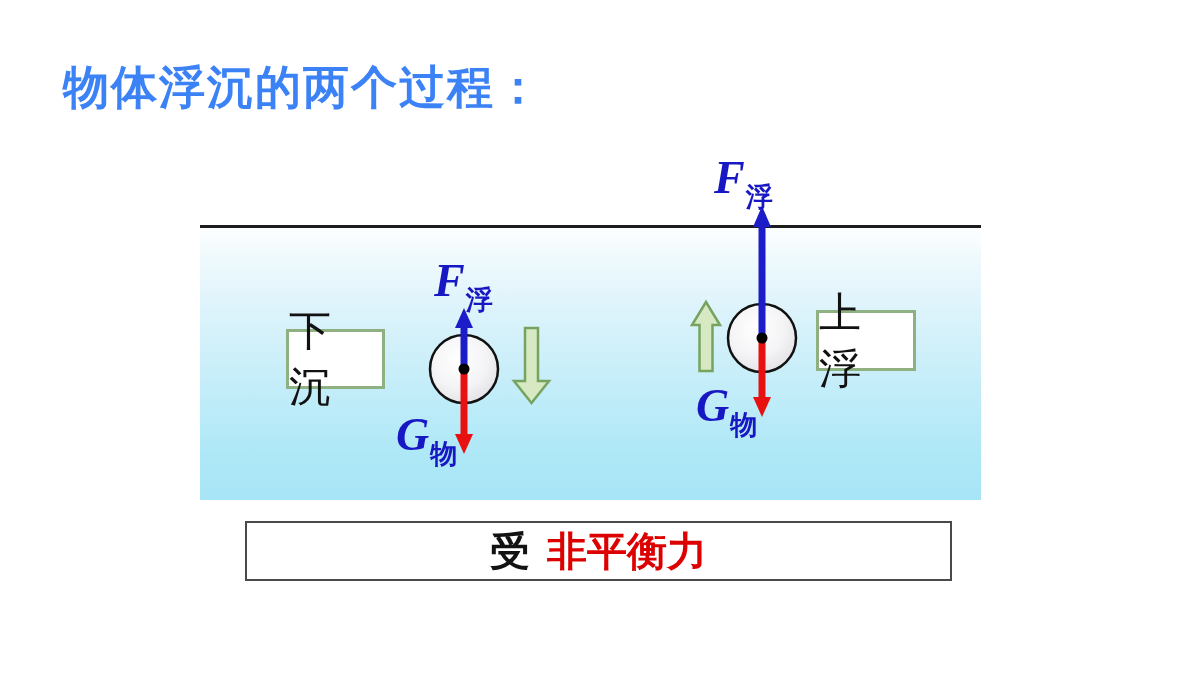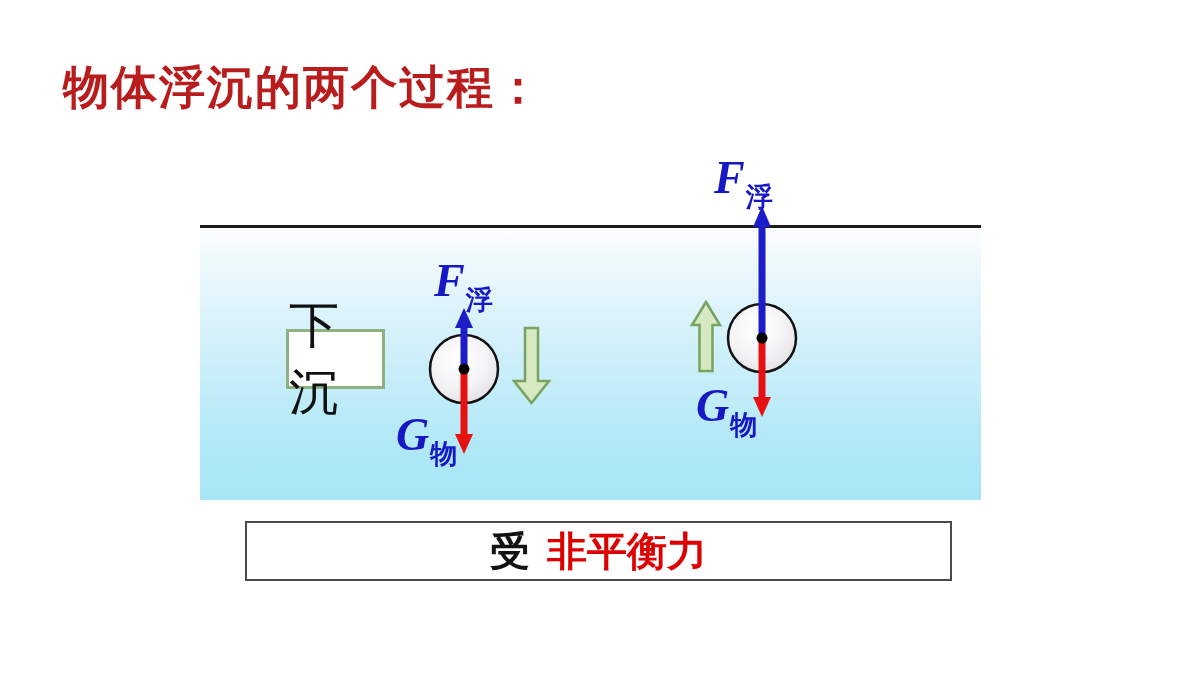--- a/index.html
+++ b/index.html
@@ -6,37 +6,37 @@
   #slide {
     position:relative; width:1200px; height:675px; overflow:hidden;
     background:#ffffff;
     font-family:"Liberation Serif","DejaVu Serif",serif;
   }
   .abs { position:absolute; }
 
   
   #title {
     left:63px; top:57px; width:560px;
-    font-size:46px; font-weight:600; color:#b91c1c; letter-spacing:2px;
+    font-size:46px; font-weight:600; color:#3b82f6; letter-spacing:2px;
     white-space:nowrap;
   }
 
   
   #water {
     left:200px; top:225px; width:781px; height:272px;
     border-top:3px solid #1d1d1d;
     background:linear-gradient(180deg,
       #fdfeff 0%, #f0fafd 10%, #ddf3fb 30%, #c4edf9 58%, #afe8f7 82%, #a7e5f6 100%);
   }
 
   
   .scene-box {
     display:flex; align-items:center; justify-content:center;
     background:#ffffff; border:3px solid #8fb080;
-    font-size:50px; color:#111; letter-spacing:6px;
+    font-size:42px; color:#111; letter-spacing:6px;
     box-sizing:border-box;
   }
   #sink-box  { left:286px; top:329px; width:99px;  height:60px; }
   #float-box { left:816px; top:310px; width:100px; height:61px; }
 
   
   .force-label { white-space:nowrap; line-height:1; }
   .force-main {
     font-style:italic; font-weight:bold; font-size:46px; color:#1717c4;
     font-family:"Liberation Serif","DejaVu Serif",serif;
@@ -103,20 +103,23 @@
       <polygon points="762,417 771,397 753,397" fill="#e81111"></polygon>
       <circle cx="762" cy="338" r="5.5" fill="#000"></circle>
 
       <polygon points="706,302 720,325 712.5,325 712.5,371 699.5,371 699.5,325 692,325" fill="#d6e9c2" stroke="#77a360" stroke-width="2.5" stroke-linejoin="miter"></polygon>
     </g>
   </svg>
 
   <div class="abs scene-box" id="sink-box">
     <span>下沉</span>
   </div>
+  <div class="abs scene-box" id="float-box">
+    <span>上浮</span>
+  </div>
 
   <div class="abs force-label" id="buoy-label-left">
     <span class="force-main">F</span><span class="force-sub">浮</span>
   </div>
   <div class="abs force-label" id="grav-label-left">
     <span class="force-main">G</span><span class="force-sub">物</span>
   </div>
   <div class="abs force-label" id="buoy-label-right">
     <span class="force-main">F</span><span class="force-sub">浮</span>
   </div>

